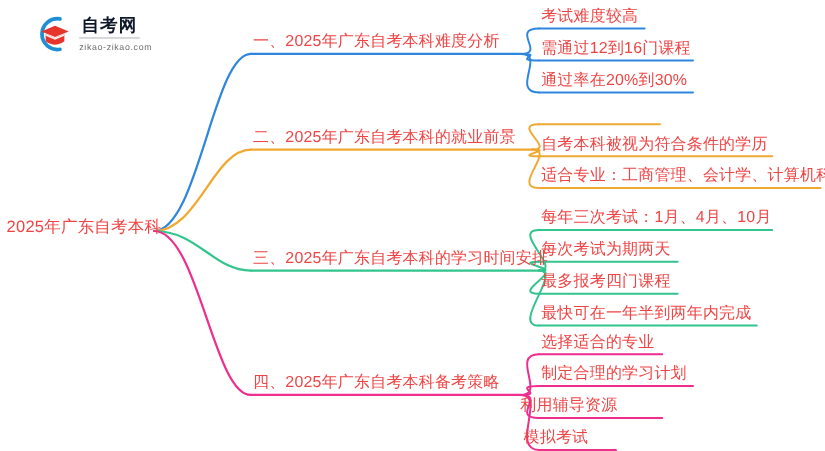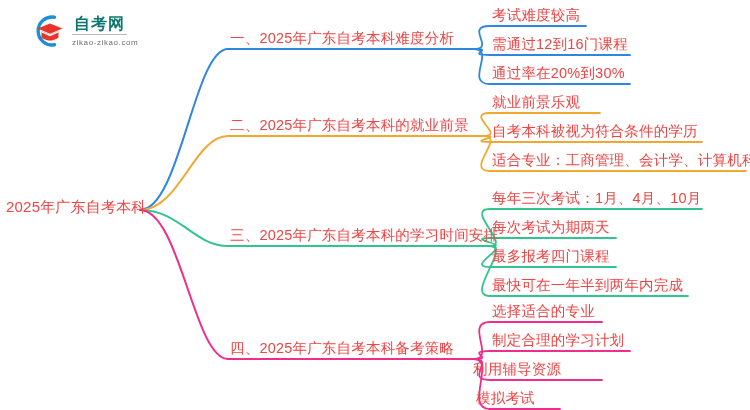--- a/index.html
+++ b/index.html
@@ -68,21 +68,21 @@
   .logo-text-wrap {
     margin-left: 4px;
     display: flex;
     flex-direction: column;
     align-items: flex-start;
     justify-content: center;
   }
   .logo-title {
     font-size: 16px;
     font-weight: bold;
-    color: #0f766e;
+    color: #0f172a;
     letter-spacing: 1px;
     line-height: 1;
     padding: 0 2px 2px 2px;
     border-bottom: 1px solid #b9b9b9;
   }
   .logo-sub {
     font-size: 8px;
     color: #6d6d6d;
     letter-spacing: 0.6px;
     margin-top: 3px;
@@ -149,21 +149,20 @@
     </svg>
 
   <div class="node root-node" style="left:6px; top:198px;">2025年广东自考本科</div>
 
   <div class="node branch-node" style="left:230px; top:30px;">一、2025年广东自考本科难度分析</div>
   <div class="node leaf-node" style="left:492px; top:7px;">考试难度较高</div>
   <div class="node leaf-node" style="left:492px; top:36px;">需通过12到16门课程</div>
   <div class="node leaf-node" style="left:492px; top:65px;">通过率在20%到30%</div>
 
   <div class="node branch-node" style="left:230px; top:117px;">二、2025年广东自考本科的就业前景</div>
-  <div class="node leaf-node" style="left:492px; top:94px;">就业前景乐观</div>
   <div class="node leaf-node" style="left:492px; top:123px;">自考本科被视为符合条件的学历</div>
   <div class="node leaf-node" style="left:492px; top:152px;">适合专业：工商管理、会计学、计算机科学</div>
 
   <div class="node branch-node" style="left:230px; top:227px;">三、2025年广东自考本科的学习时间安排</div>
   <div class="node leaf-node" style="left:492px; top:190px;">每年三次考试：1月、4月、10月</div>
   <div class="node leaf-node" style="left:492px; top:219px;">每次考试为期两天</div>
   <div class="node leaf-node" style="left:492px; top:248px;">最多报考四门课程</div>
   <div class="node leaf-node" style="left:492px; top:277px;">最快可在一年半到两年内完成</div>
 
   <div class="node branch-node" style="left:230px; top:340px;text-align:center;">四、2025年广东自考本科备考策略</div>

